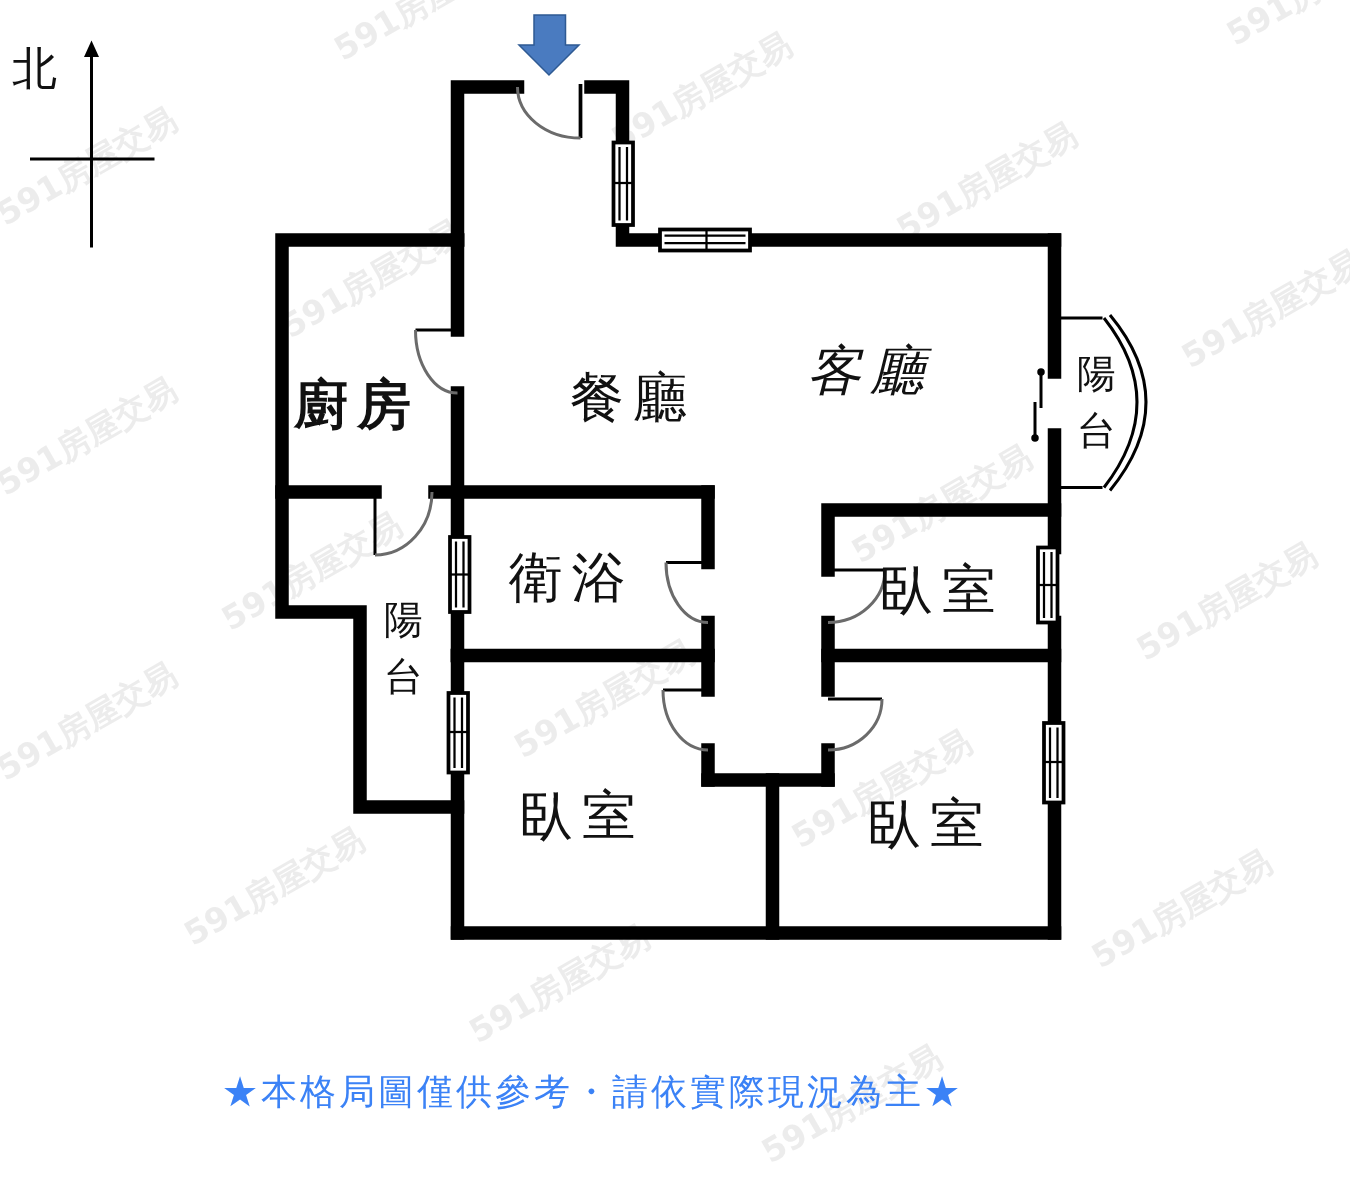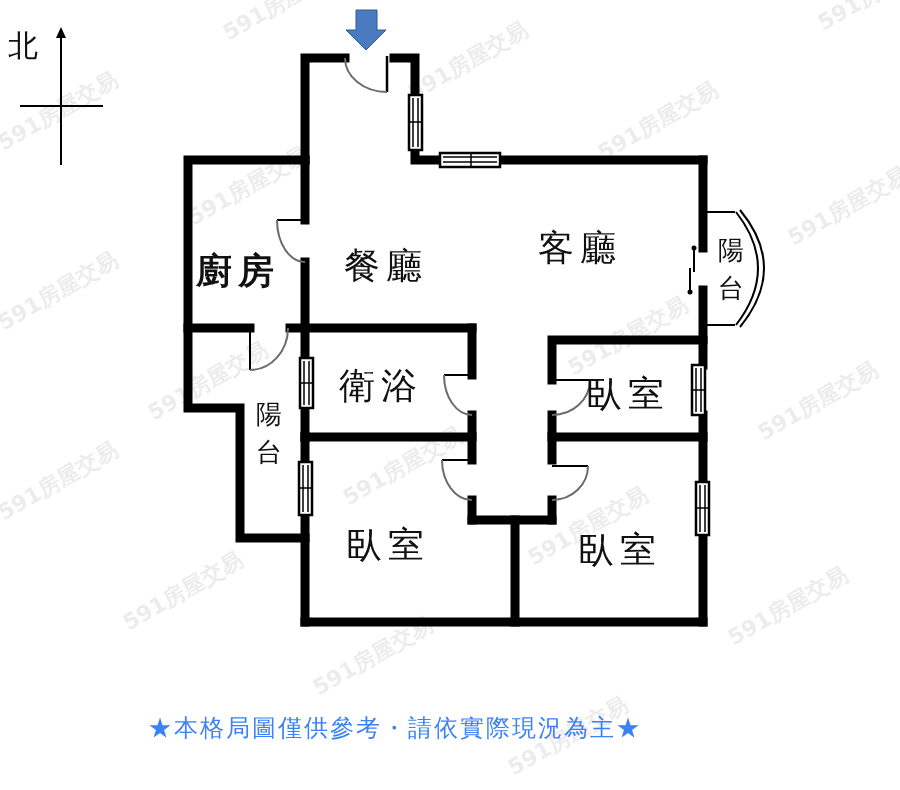--- a/index.html
+++ b/index.html
@@ -183,22 +183,22 @@
       <line class="win-line" x1="700" y1="485" x2="700" y2="532"></line>
       <line class="win-line" x1="705" y1="485" x2="705" y2="532"></line>
       <line class="win-line" x1="696" y1="508" x2="709" y2="508"></line>
     </g>
   </g>
 </svg>
 
 <div class="north-label">北</div>
 
 <div class="room-label" style="left:196px; top:252px;font-weight:bold;">廚房</div>
-<div class="room-label" style="left:344px; top:248px;text-align:right;">餐廳</div>
-<div class="room-label" style="left:538px; top:230px;">客廳</div>
+<div class="room-label" style="left:380px; top:248px;text-align:right;">餐廳</div>
+<div class="room-label" style="left:538px; top:230px;font-style:italic;">客廳</div>
 <div class="room-label" style="left:339px; top:368px;text-align:right;">衛浴</div>
 <div class="room-label" style="left:586px; top:376px;">臥室</div>
 <div class="room-label" style="left:346px; top:527px;">臥室</div>
 <div class="room-label" style="left:578px; top:532px;">臥室</div>
 
 <div class="vert-label" style="left:716px; top:232px;">
   <div>陽</div>
   <div>台</div>
 </div>
 <div class="vert-label" style="left:254px; top:396px;">

